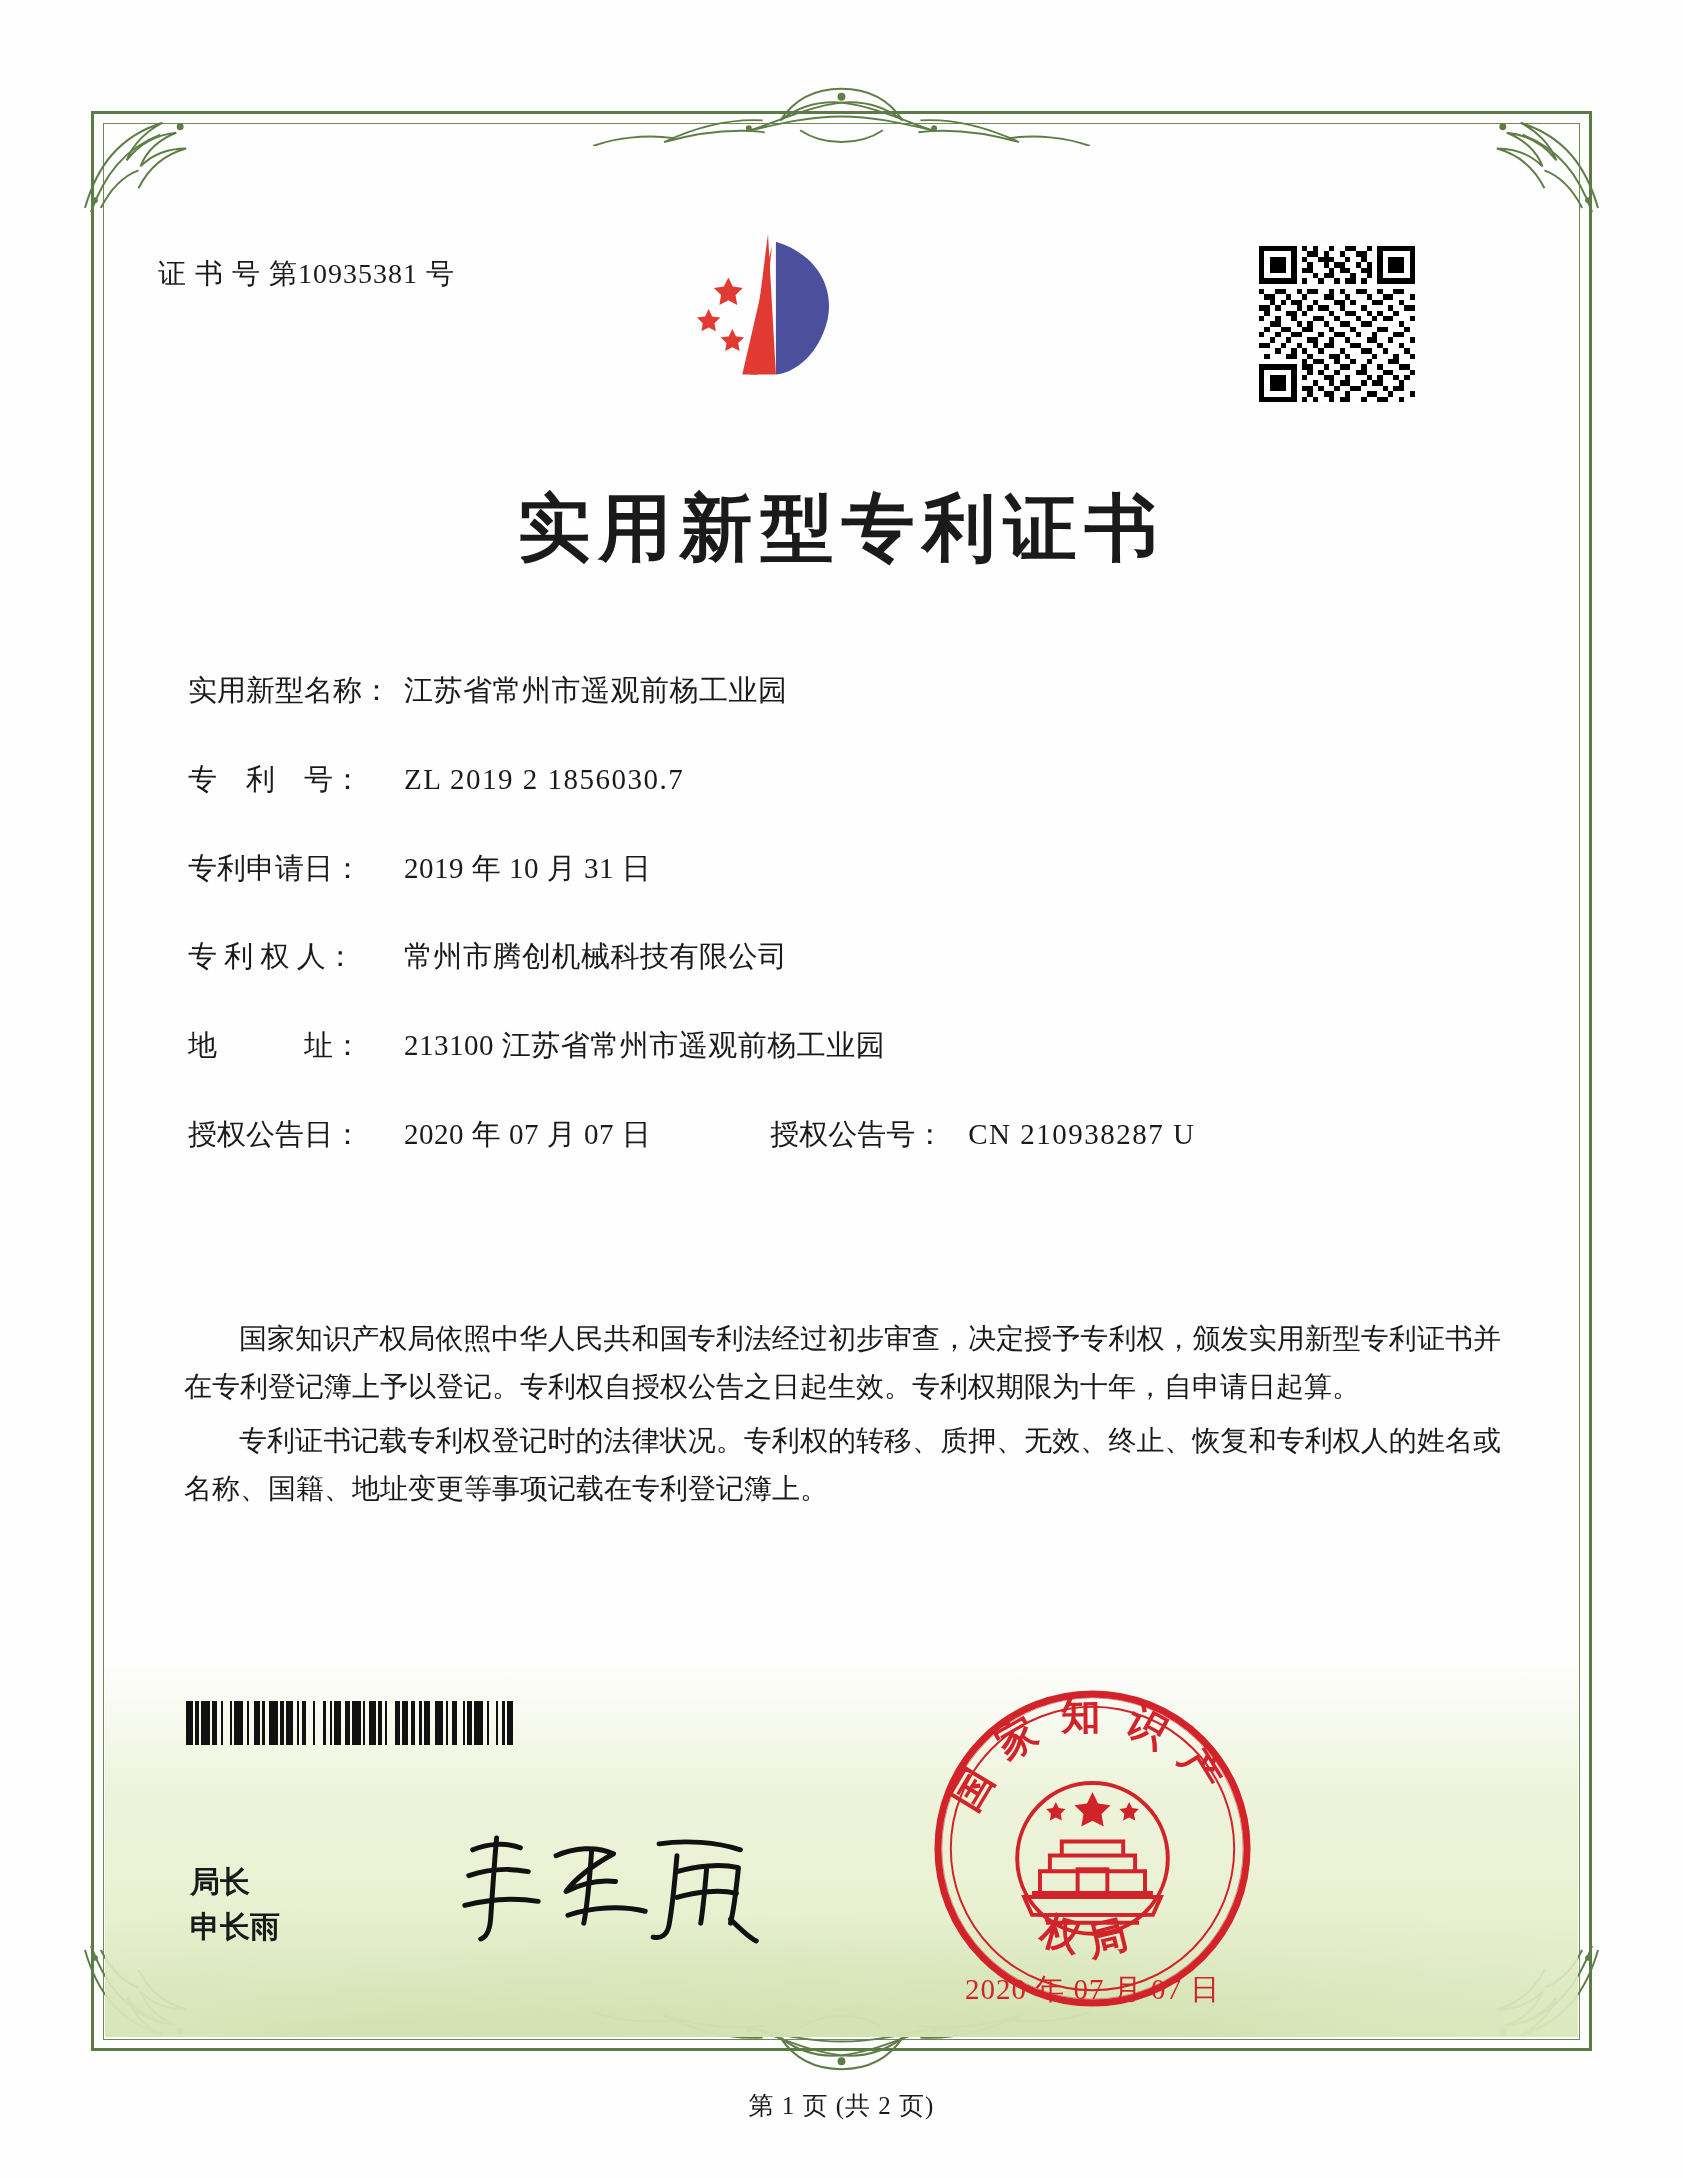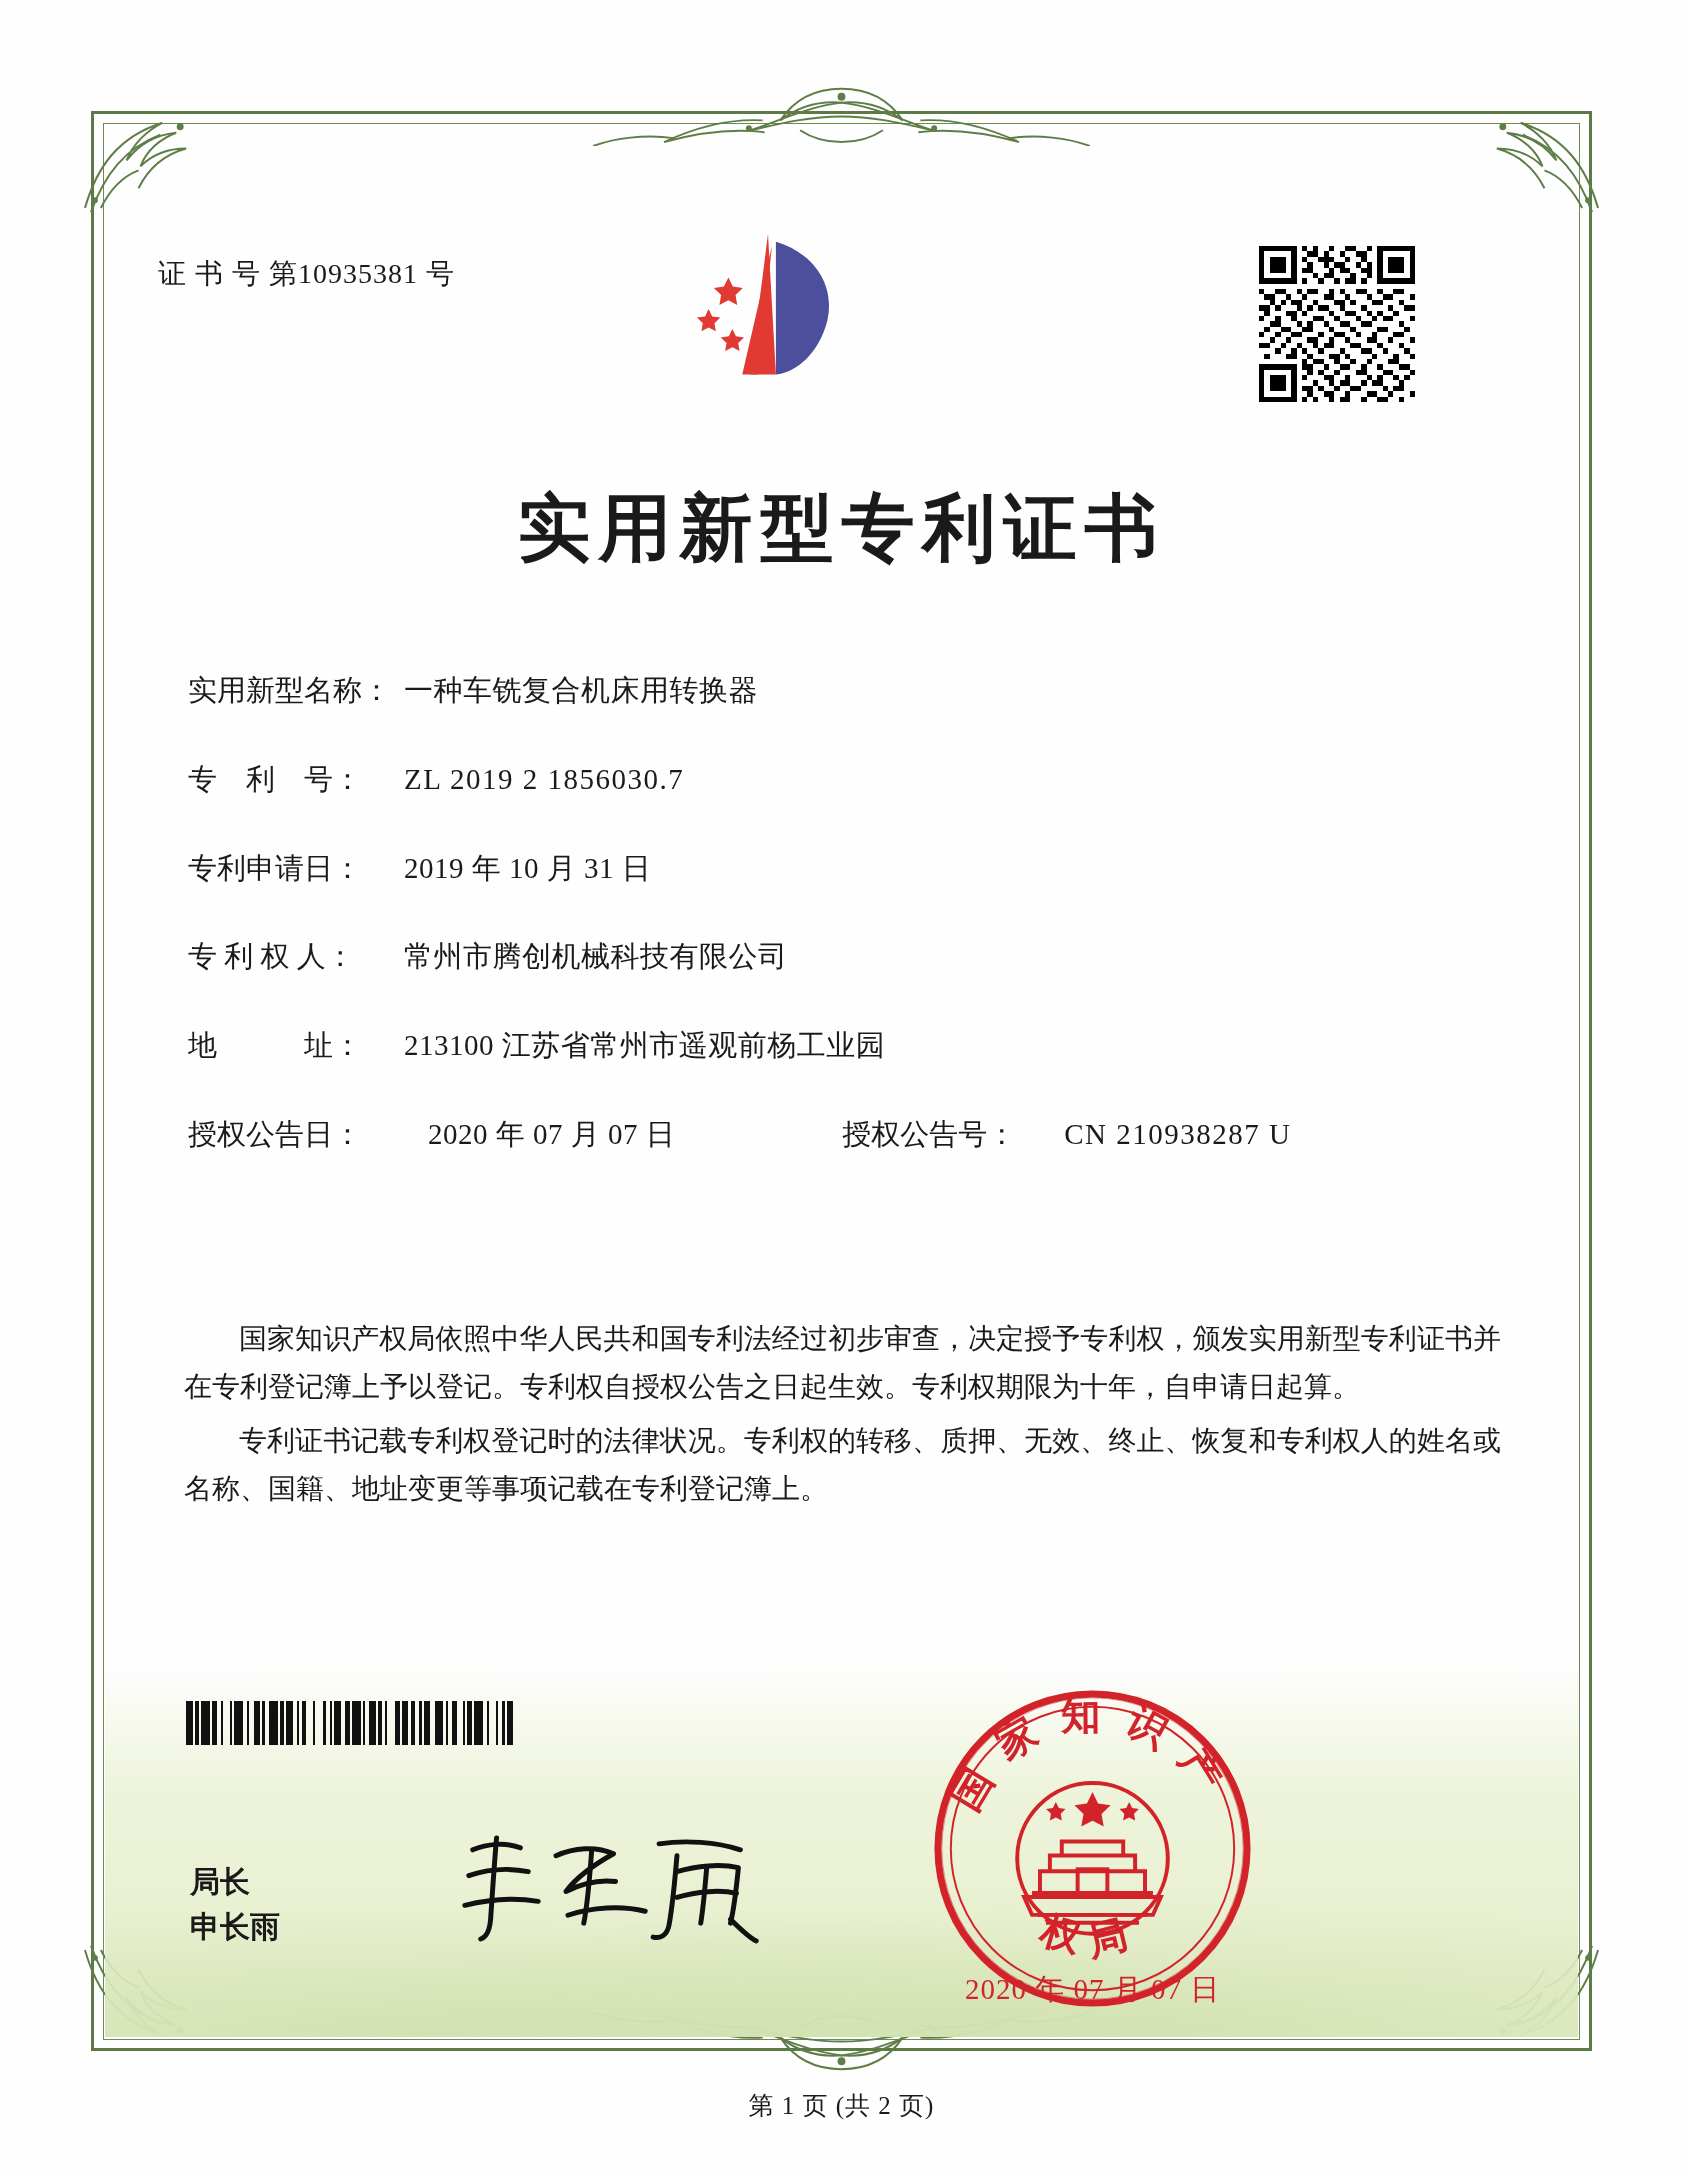--- a/index.html
+++ b/index.html
@@ -156,21 +156,21 @@
     white-space: nowrap;
   }
   .field-label {
     display: inline-block;
     width: 216px;
     letter-spacing: 0;
   }
   .field-value { letter-spacing: 0.5px; }
   .field-value.mono { font-family: "Liberation Serif", serif; letter-spacing: 1.5px; }
 
-  .field-row.pair { margin-bottom: 50px; gap: 24px; }
+  .field-row.pair { margin-bottom: 50px; }
   .field-sep { display: inline-block; width: 119px; }
   .field-label2 {
     display: inline-block;
     width: 198px;
   }
 
   
   .paragraphs {
     position: absolute;
     left: 184px;
@@ -550,21 +550,21 @@
       </g>
     </svg>
   </div>
 
   <div class="doc-title">实用新型专利证书</div>
 
   <div class="fields">
 
     <div class="field-row">
       <span class="field-label">实用新型名称：</span>
-      <span class="field-value">一种车铣复合机床用转换器</span>
+      <span class="field-value">江苏省常州市遥观前杨工业园</span>
     </div>
 
 
     <div class="field-row">
       <span class="field-label">专　利　号：</span>
       <span class="field-value mono">ZL 2019 2 1856030.7</span>
     </div>
 
     <div class="field-row">
       <span class="field-label">专利申请日：</span>

